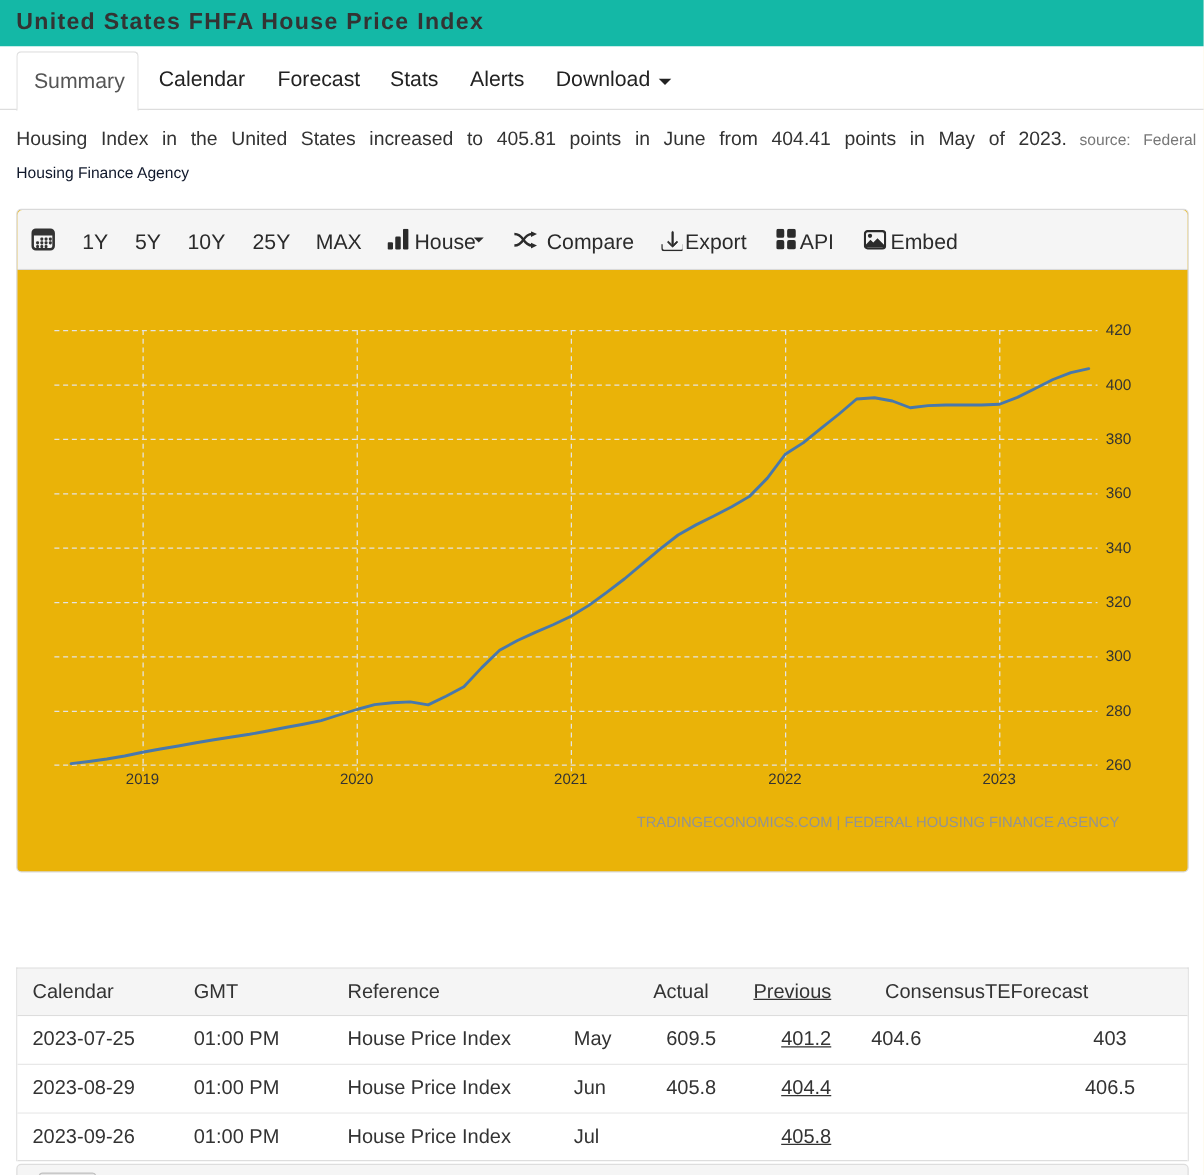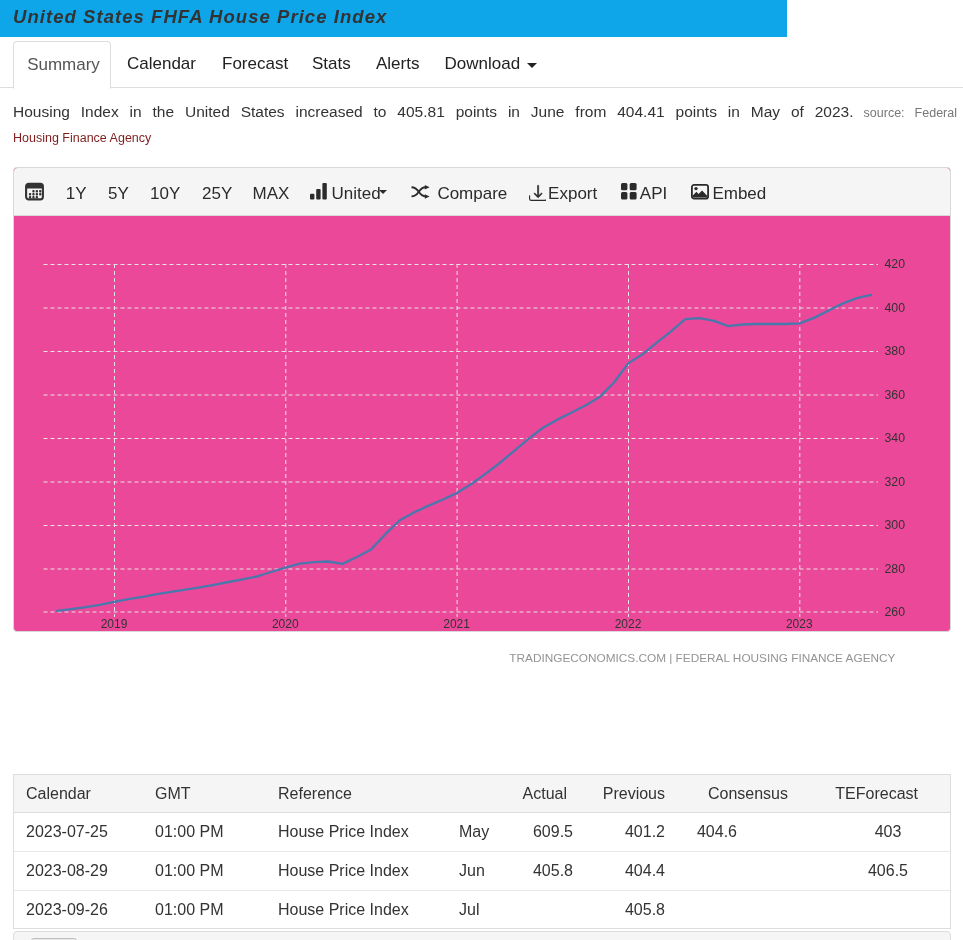--- a/index.html
+++ b/index.html
@@ -1,61 +1,61 @@
 <!DOCTYPE html>
 <html><head>
 <meta charset="utf-8">
 <style>
 * { margin:0; padding:0; box-sizing:border-box; }
 html,body { width:963px; height:940px; background:#fff; font-family:"Liberation Sans", sans-serif; position:relative; overflow:hidden; }
 
 
-.topbar { position:absolute; left:0; top:0; width:787px; height:37px; background:#0ea5e9;font-style:italic; }
+.topbar { position:absolute; left:0; top:0; width:963px; height:37px; background:#14b8a6; }
 .topbar h1 { position:absolute; left:13px; top:2px; font-size:18.5px; line-height:29px; font-weight:bold; letter-spacing:1.05px; color:#333; }
 
 
 .nav { position:absolute; left:0; top:41px; width:963px; height:47px; border-bottom:1px solid #ddd; }
 .tab-active { position:absolute; left:13px; top:0; width:98px; height:48px; background:#fff; border:1px solid #ddd; border-bottom-color:#fff; border-radius:4px 4px 0 0; text-align:center; line-height:45px; text-indent:3px; font-size:17px; color:#555; }
 .tab { position:absolute; top:0; height:47px; line-height:45px; font-size:17px; color:#222; }
 
 
 .caret-dl { position:absolute; left:526.5px; top:21.5px; width:0; height:0; border-left:5.5px solid transparent; border-right:5.5px solid transparent; border-top:5.5px solid #222; }
 
 
 .desc { position:absolute; left:13px; top:98px; width:944px; font-size:15.5px; line-height:27px; color:#333; text-align:justify; text-align-last:justify; }
 .desc .src { font-size:12.5px; color:#777; }
-.desc2 { position:absolute; left:13px; top:130.5px; font-size:12.5px; color:#7f1d1d; }
-
-
-.panel { position:absolute; left:13px; top:167px; width:938px; height:465px; border:1px solid #d9d9d9; border-radius:4px; background:#ec4899; }
+.desc2 { position:absolute; left:13px; top:130.5px; font-size:12.5px; color:#0f172a; }
+
+
+.panel { position:absolute; left:13px; top:167px; width:938px; height:531px; border:1px solid #d9d9d9; border-radius:4px; background:#eab308; }
 .toolbar { position:absolute; left:0; top:0; width:936px; height:48px; background:#f5f5f5; border-bottom:1px solid #d9d9d9; border-radius:4px 4px 0 0; }
 .ti { position:absolute; top:0; height:48px; line-height:52px; font-size:17px; color:#2b2b2b; white-space:nowrap; }
 .ticon { position:absolute; }
 .caret-ch { position:absolute; left:365px; top:22px; width:0; height:0; border-left:4.3px solid transparent; border-right:4.3px solid transparent; border-top:4.6px solid #2b2b2b; }
 .chart { position:absolute; left:0; top:48px; }
 
 
 .tbl { position:absolute; left:13px; top:774px; width:938px; border:1px solid #ddd; border-bottom:none; }
 .thead { position:relative; height:38px; background:#f5f5f5; border-bottom:1px solid #ddd; }
 .trow { position:relative; height:39px; background:#fff; border-bottom:1px solid #e8e8e8; }
 .trow.last { height:38px; border-bottom:1px solid #ddd; }
 .tbl span { position:absolute; top:0; font-size:16px; color:#333; white-space:nowrap; }
 .thead span { line-height:37px; }
 .trow span { line-height:38px; }
 .c1 { left:12px; }
 .c2 { left:141px;text-align:center; }
 .c3 { left:252px;margin-left:12px; }
 .c4 { left:445px; }
 .c5 { left:429px; width:130px; text-align:right; }
 .c5h { left:423px; width:130px; text-align:right; }
-.c6 { left:521px; width:130px; text-align:right; }
+.c6 { left:521px; width:130px; text-align:right;text-decoration:underline; }
 .c7 { left:638px; width:130px; text-align:center; }
 .c7h { left:644px; width:130px; text-align:right; }
 .c8 { left:794px; width:160px; text-align:center; }
-.c8h { left:774px; width:130px; text-align:right; }
+.c8h { left:774px; width:130px; text-align:left; }
 
 
 .bstrip { position:absolute; left:13px; top:931px; width:938px; height:12px; background:#f5f5f5; border:1px solid #ddd; border-radius:4px 4px 0 0; }
 .bbtn { position:absolute; left:17px; top:6px; width:46px; height:10px; background:#e8e8e8; border:1px solid #bfbfbf; border-radius:3px 3px 0 0; }
 </style>
 </head>
 <body>
 
 <div class="topbar">
     <h1>United States FHFA House Price Index</h1>
@@ -97,21 +97,21 @@
     <span class="ti" style="left:136px;">10Y</span>
     <span class="ti" style="left:188px;text-align:center;">25Y</span>
     <span class="ti" style="left:238.6px;">MAX</span>
     <svg class="ticon" style="left:296px; top:14.5px;" width="17" height="17" viewBox="0 0 17 17">
       <g fill="#2b2b2b">
         <rect x="0" y="10.8" width="4.4" height="5.7" rx="1"></rect>
         <rect x="6.2" y="6.1" width="4.4" height="10.4" rx="1"></rect>
         <rect x="12.4" y="0" width="4.4" height="16.5" rx="1"></rect>
       </g>
     </svg>
-    <span class="ti" style="left:317.6px;">United</span>
+    <span class="ti" style="left:317.6px;">House</span>
     <div class="caret-ch"></div>
     <svg class="ticon" style="left:397px; top:17px;" width="19" height="14" viewBox="0 0 19 14">
       <g stroke="#2b2b2b" stroke-width="1.9" fill="none">
         <path d="M0.5 2.2 C4 2.2 5.5 3.4 7.6 6.6 C9.7 9.8 11.2 11.4 14.6 11.4"></path>
         <path d="M0.5 11.4 C4 11.4 5.5 10.2 7.6 7 C9.7 3.8 11.2 2.2 14.6 2.2"></path>
       </g>
       <g fill="#2b2b2b">
         <path d="M13.8 0 L18.6 2.2 L13.8 4.6 z"></path>
         <path d="M13.8 9.2 L18.6 11.4 L13.8 13.8 z"></path>
       </g>

